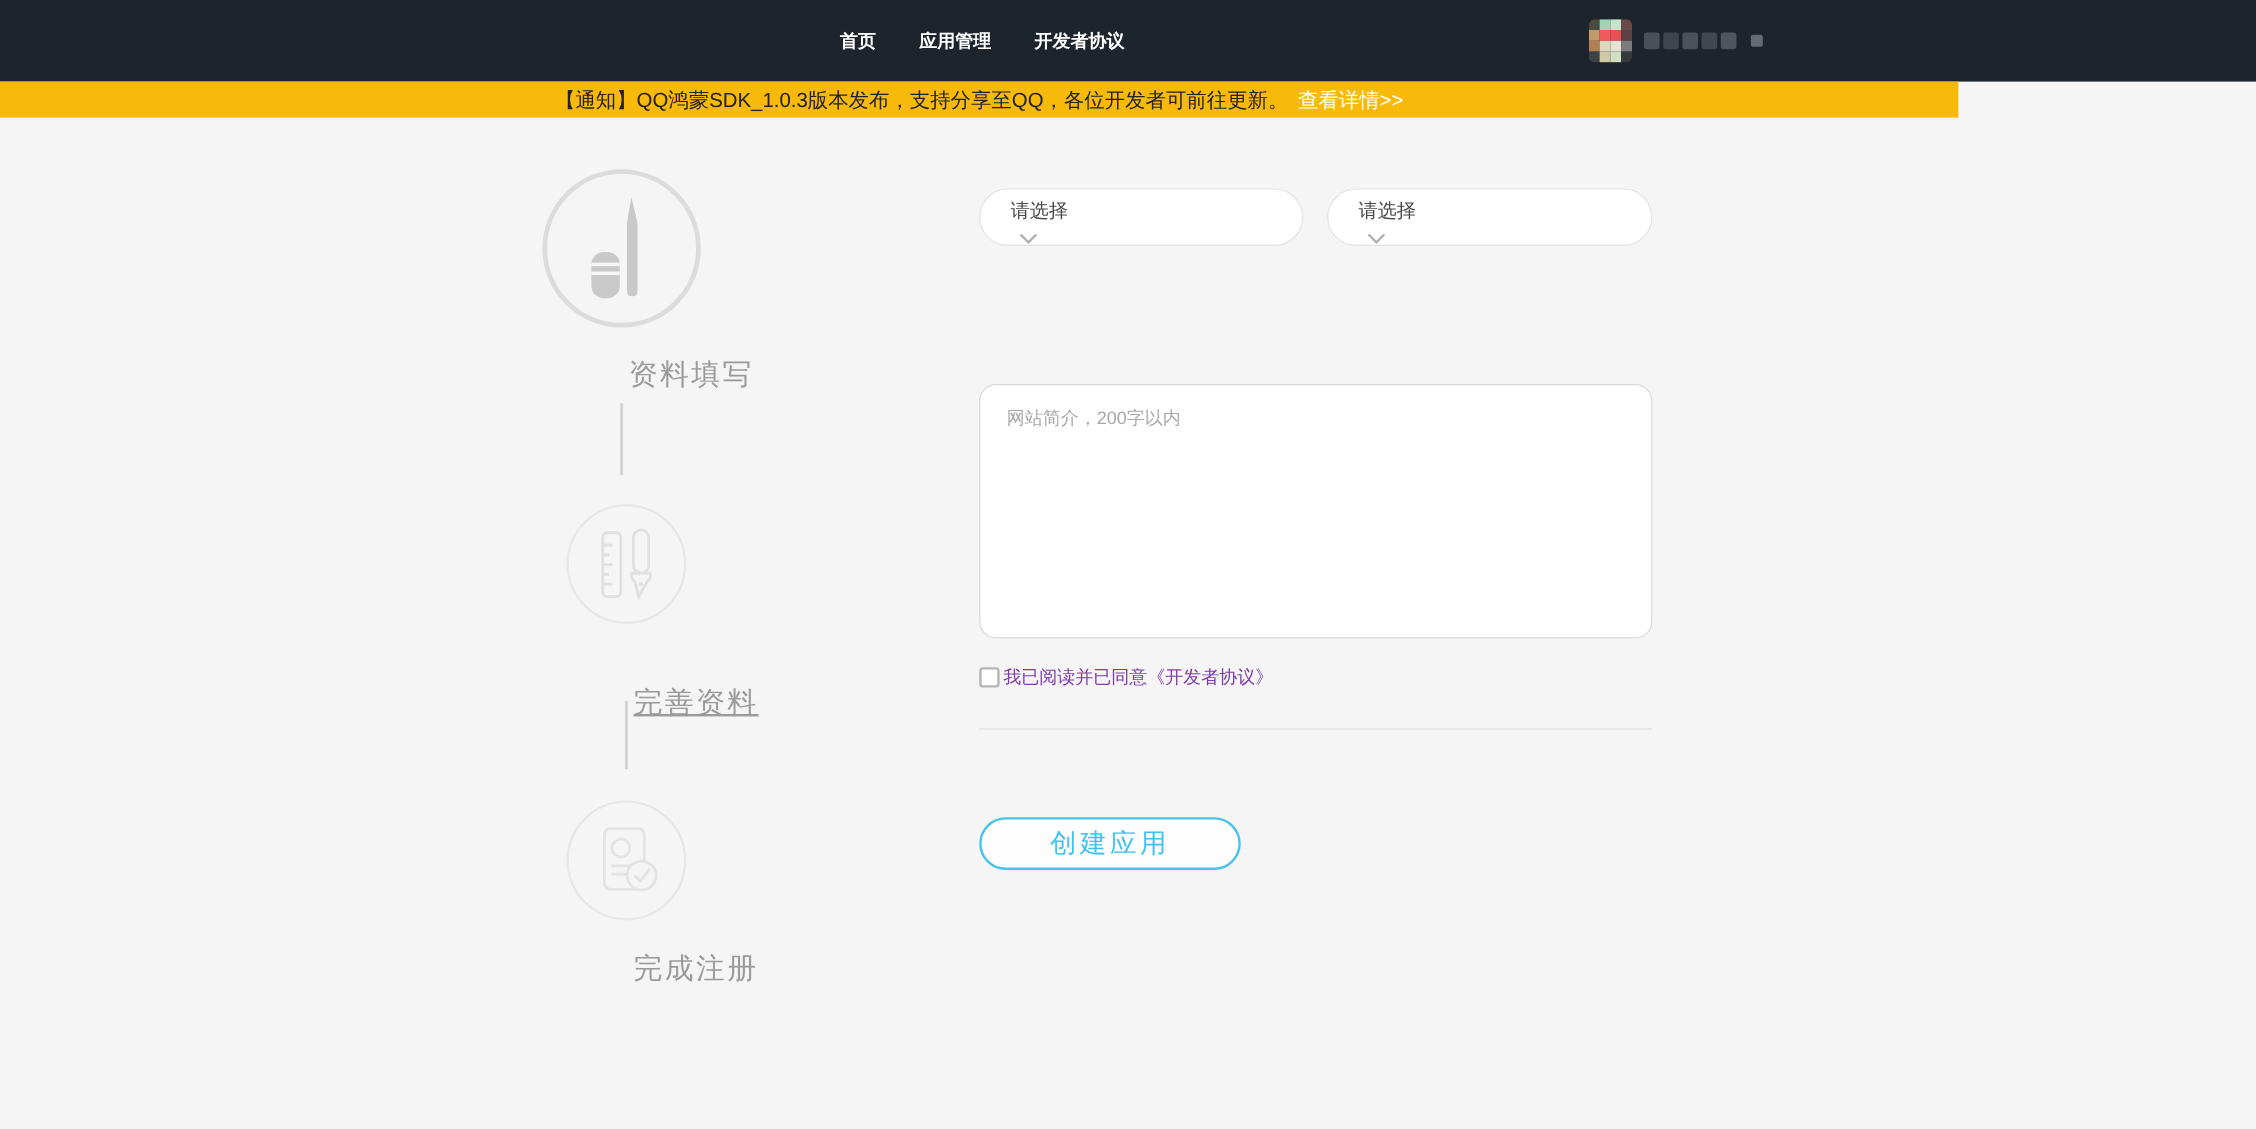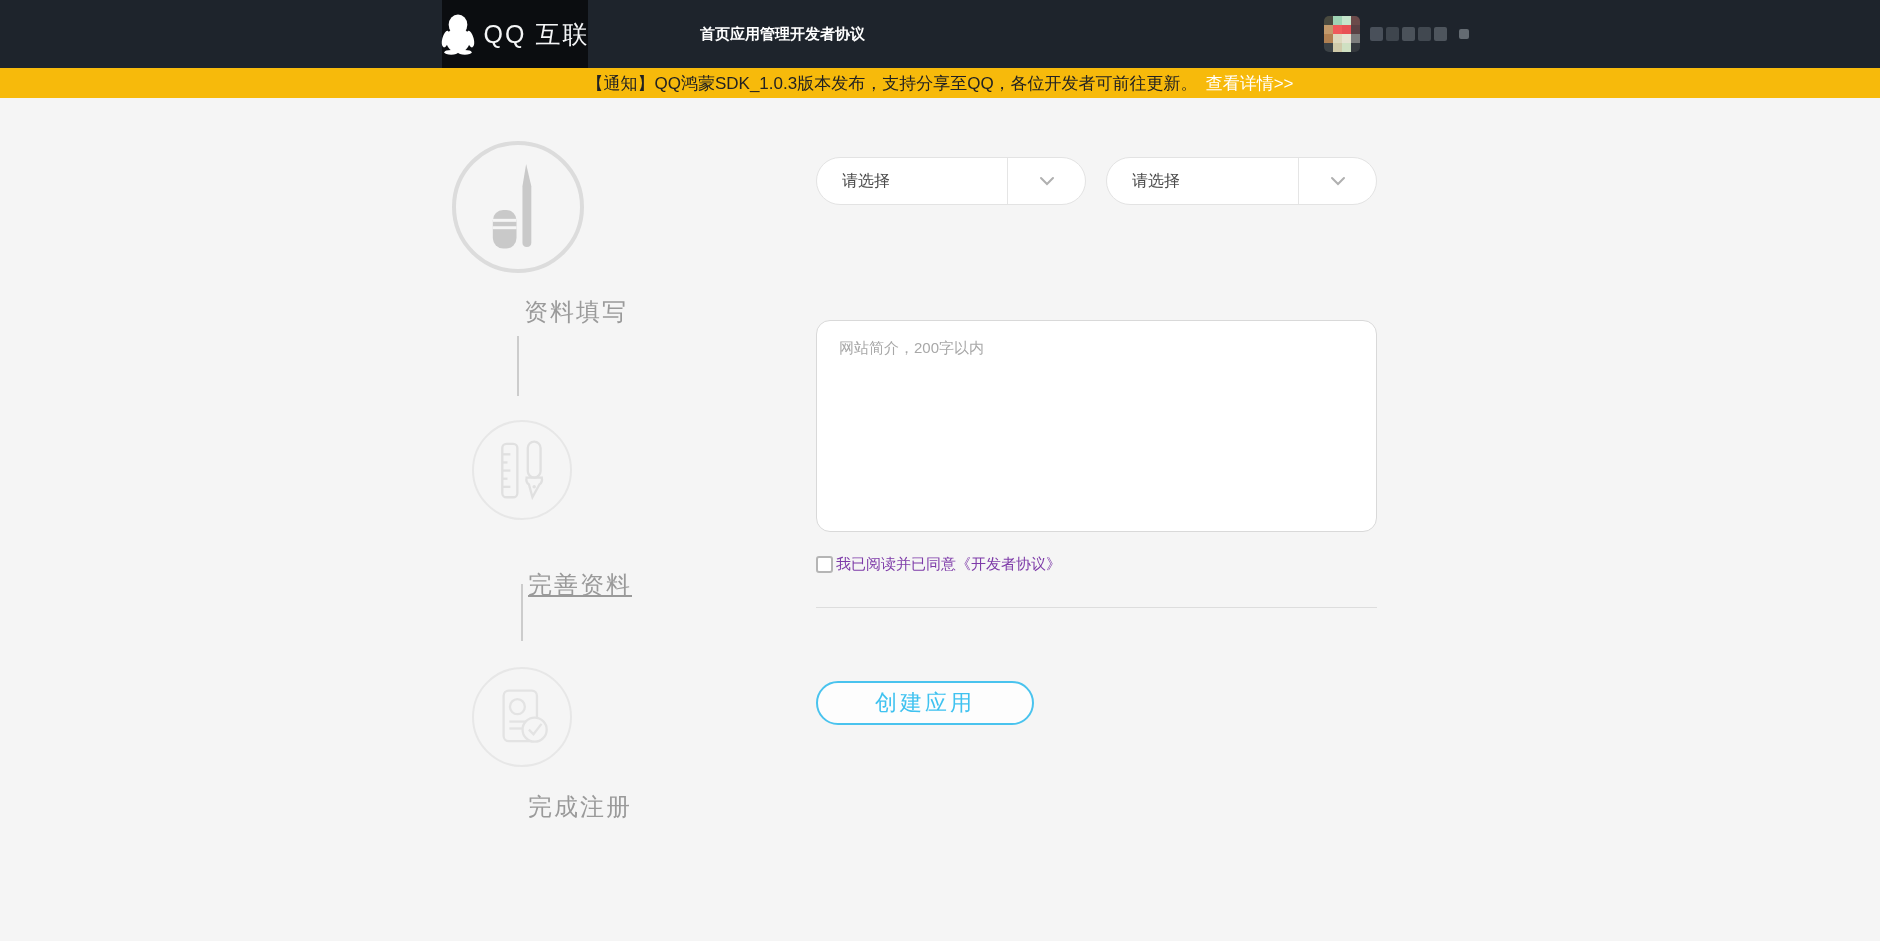--- a/index.html
+++ b/index.html
@@ -21,41 +21,41 @@
     background: #0b0d10;
     display: flex; align-items: center; justify-content: center; gap: 9px;
     cursor: pointer;
   }
   .logo-text {
     color: #f5f6f7; font-size: 25px; font-weight: 300; letter-spacing: 2px;
     white-space: nowrap;
   }
   .nav {
     position: absolute; left: 700px; top: 0; height: 68px;
-    display: flex; align-items: center;  text-align: center;
+    display: flex; align-items: center; gap: 36px; text-align: center;
   }
   .nav-item {
     color: #ffffff; font-size: 15px; font-weight: 600; cursor: pointer;
     white-space: nowrap;
   }
   .user-area {
     position: absolute; left: 1324px; top: 0; height: 68px;
     display: flex; align-items: center; gap: 10px;
   }
   .avatar {
     width: 36px; height: 36px; border-radius: 5px; overflow: hidden;
     display: grid; grid-template-columns: repeat(4,1fr); grid-template-rows: repeat(4,1fr);
   }
   .name-redacted { display: flex; align-items: center; gap: 3px; }
   .name-redacted div { width: 13px; height: 14px; border-radius: 2px; }
   .name-redacted div:last-child { width: 10px; height: 10px; margin-left: 9px; }
 
   
   .notice {
-    position: absolute; top: 68px; left: 0; width: 1880px; height: 30px;
+    position: absolute; top: 68px; left: 0; width: 1632px; height: 30px;
     background: #f7ba0b;
     display: flex; align-items: center; justify-content: center;
   }
   .notice-text { color: #222222; font-size: 17px; }
   .notice-link { color: #ffffff; font-size: 17px; margin-left: 8px; cursor: pointer; }
 
   
   .main { position: absolute; top: 98px; left: 0; width: 1880px; height: 843px; }
 
   
@@ -74,21 +74,21 @@
   .lbl2 { left: 412px; top: 471px; text-decoration: underline; }
   .lbl3 { left: 412px; top: 693px; }
   .connector { position: absolute; width: 2px; background: #cccccc; }
   .conn1 { left: 517px; top: 238px; height: 60px; }
   .conn2 { left: 521px; top: 486px; height: 57px; }
 
   
   .sel {
     position: absolute; top: 59px; height: 48px; background: #ffffff;
     border: 1px solid #e3e3e3; border-radius: 24px;
-    display: flex; align-items: stretch; cursor: pointer; overflow: hidden;
+    display: flex; align-items: stretch; cursor: pointer; overflow: hidden; flex-direction: column;
   }
   .sel1 { left: 816px; width: 270px; }
   .sel2 { left: 1106px; width: 271px; }
   .sel-value {
     flex: 1; display: flex; align-items: center; padding-left: 25px;
     color: #4a4a4a; font-size: 16px;
   }
   .sel-arrow-box {
     width: 78px; border-left: 1px solid #e5e5e5;
     display: flex; align-items: center; justify-content: center;
@@ -125,33 +125,20 @@
     background: #fdfdfd; border: 2px solid #49c3ee; border-radius: 28px;
     color: #3fc2f0; font-size: 22px; letter-spacing: 3px; cursor: pointer;
     display: flex; align-items: center; justify-content: center;
     font-family: "Liberation Sans", "DejaVu Sans", sans-serif;
   }
 </style>
 </head>
 <body>
 
 <div class="header">
-  <div class="logo-box">
-    <span style="display:flex;">
-      <svg width="34" height="42" viewBox="0 0 40 48">
-        <ellipse cx="20" cy="13" rx="11" ry="12" fill="#ffffff"></ellipse>
-        <ellipse cx="20" cy="31" rx="14" ry="15" fill="#ffffff"></ellipse>
-        <ellipse cx="5.5" cy="30" rx="4" ry="10" fill="#ffffff" transform="rotate(14 5.5 30)"></ellipse>
-        <ellipse cx="34.5" cy="30" rx="4" ry="10" fill="#ffffff" transform="rotate(-14 34.5 30)"></ellipse>
-        <ellipse cx="12" cy="45.5" rx="8" ry="2.8" fill="#ffffff"></ellipse>
-        <ellipse cx="28" cy="45.5" rx="8" ry="2.8" fill="#ffffff"></ellipse>
-      </svg>
-    </span>
-    <span class="logo-text">QQ 互联</span>
-  </div>
 
   <div class="nav">
     <span class="nav-item">首页</span>
     <span class="nav-item">应用管理</span>
     <span class="nav-item">开发者协议</span>
   </div>
 
   <div class="user-area">
     <div class="avatar">
         <div style="background: rgb(74, 74, 63);"></div>

